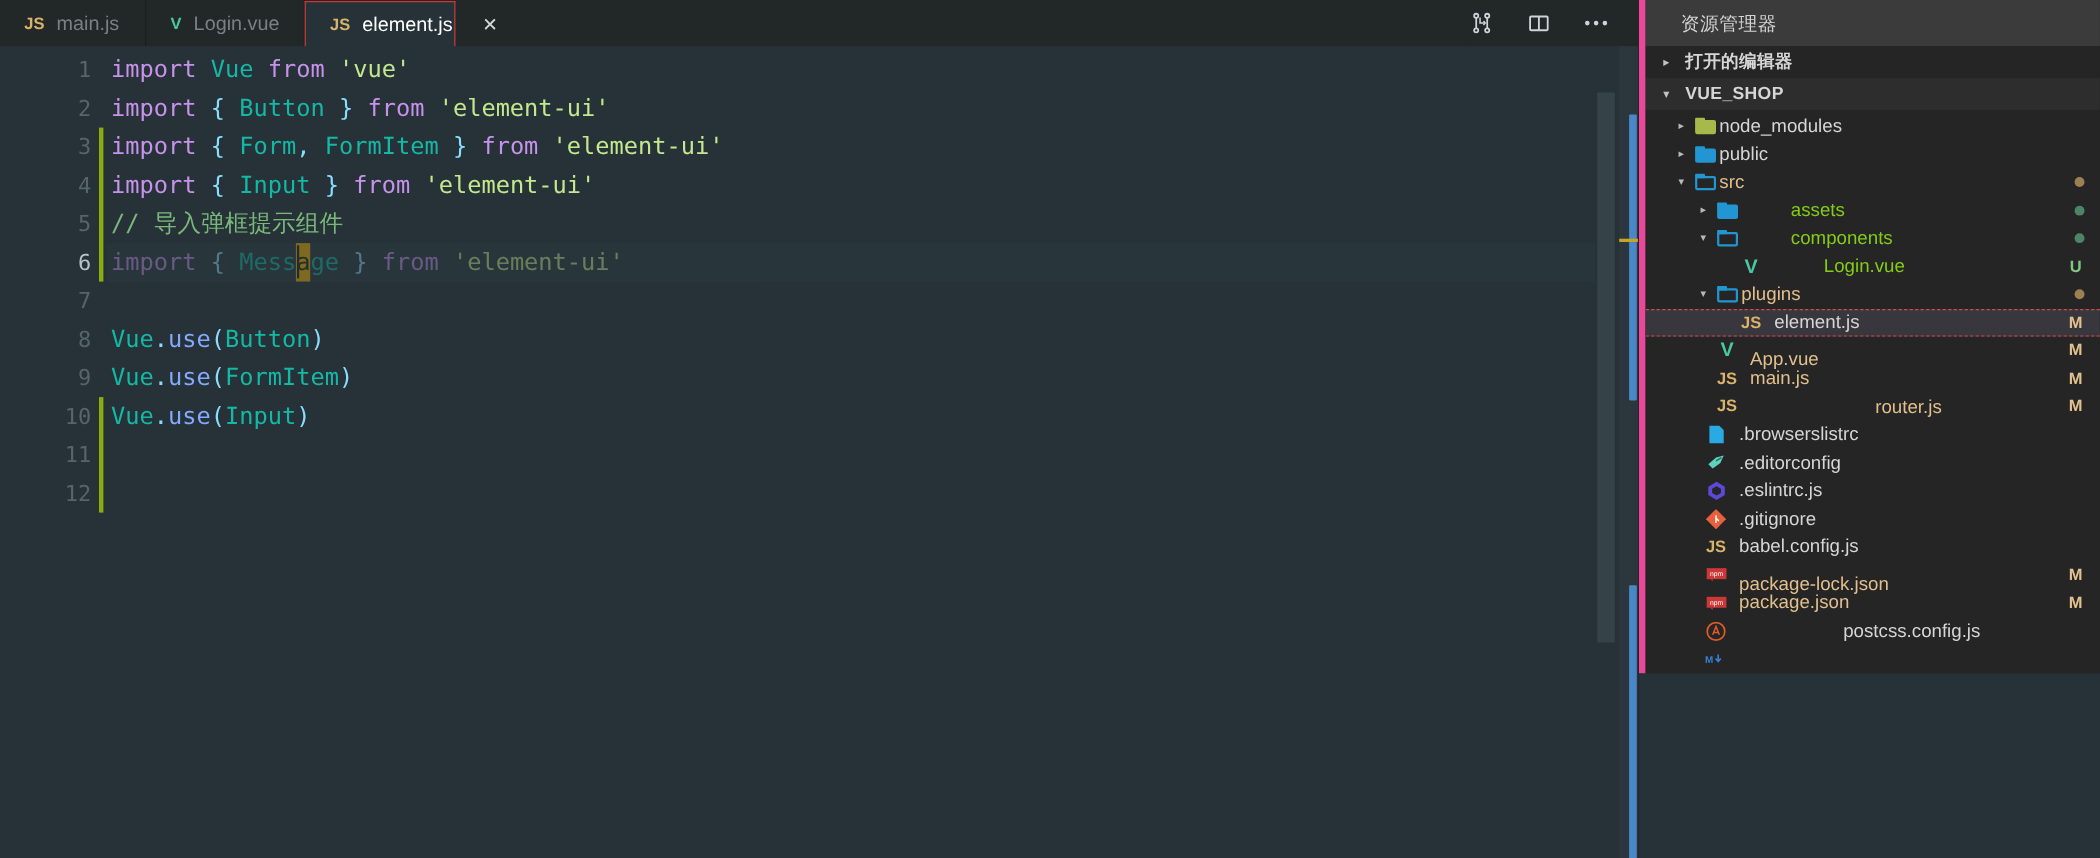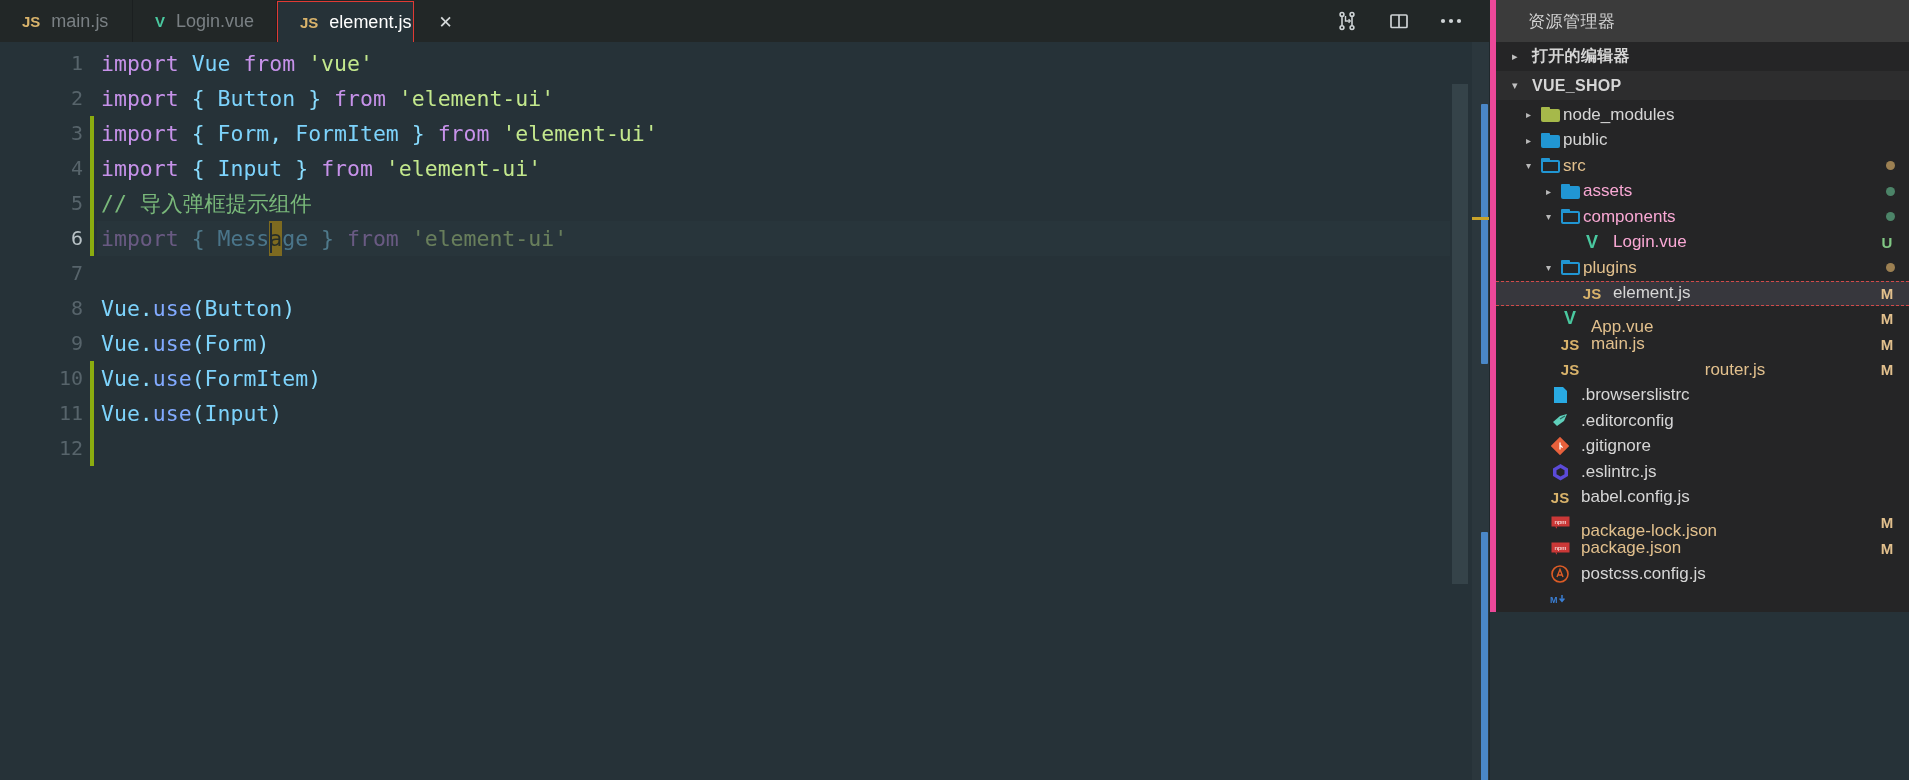--- a/index.html
+++ b/index.html
@@ -67,21 +67,21 @@
   .cline {
     height: 35px; line-height: 35px; padding-left: 4px;
     font-family: "DejaVu Sans Mono", "Liberation Mono", monospace;
     font-size: 21.5px; white-space: pre;
   }
   .cline.current { background: #2c3a41; }
   .cline.dim { opacity: 0.42; }
 
   
   .t-kw   { color: #c792ea; }        
-  .t-cls  { color: #7dd3fc; }        
+  .t-cls  { color: #14b8a6; }        
   .t-str  { color: #c3e88d; }        
   .t-punc { color: #89ddff; }        
   .t-cmt  { color: #79b87a; }        
   .t-fn   { color: #82aaff; }        
   .t-plain{ color: #bfc7d5; }
 
   
   .caret-hl {
     display: inline-block; background: #f5b700; color: #2a2a10;
     position: relative;
@@ -141,21 +141,21 @@
   }
   .row.selected {
     background: #37373d; border-top: 1.4px dashed #d04a4a; border-bottom: 1.4px dashed #d04a4a;
   }
   .row .twisty-slot { width: 17px; flex: none; text-align: center; font-size: 10px; color: #b9b9b9; }
   .row .icon-slot { width: 26px; flex: none; display: flex; align-items: center; justify-content: center; }
   .row .label { flex: 1; white-space: nowrap; overflow: hidden; }
   .row .badge { font-size: 15px; font-weight: bold; width: 16px; text-align: center; }
   .dot { width: 9px; height: 9px; border-radius: 50%; display: inline-block; }
 
-  .c-green { color: #f9a8d4; }
+  .c-green { color: #84cc16; margin-left: 45px; }
   .c-white { color: #d6d6d6; }
   .c-orange{ color: #e2c08d; }
   .c-jsicon{ color: #d9b36b; font-weight: bold; font-size: 15px; font-family: "Liberation Sans", sans-serif; }
   .c-vueicon{ color: #4ac9a0; font-weight: bold; font-size: 18px; }
 
   .fld { width: 19px; height: 15px; position: relative; }
   .fld .body { position: absolute; left: 0; top: 2px; width: 19px; height: 13px; border-radius: 2px; }
   .fld .tabp { position: absolute; left: 0; top: 0px; width: 9px; height: 4px; border-radius: 1px 1px 0 0; }
   .fld.filled .body { background: #2196d3; } .fld.filled .tabp { background: #2196d3; }
   .fld.nm .body { background: #a6b94a; } .fld.nm .tabp { background: #a6b94a; }
@@ -250,21 +250,20 @@
         <div class="cline"><span class="t-kw">import</span><span class="t-plain"> </span><span class="t-punc">{</span><span class="t-plain"> </span><span class="t-cls">Input</span><span class="t-plain"> </span><span class="t-punc">}</span><span class="t-plain"> </span><span class="t-kw">from</span><span class="t-plain"> </span><span class="t-str">'element-ui'</span></div>
 
         <div class="cline"><span class="t-cmt">// </span><span class="t-cmt">导入弹框提示组件</span></div>
 
         <div class="cline current dim"><span class="t-kw">import</span><span class="t-plain"> </span><span class="t-punc">{</span><span class="t-plain"> </span><span class="t-cls">Mess</span><span class="caret-hl">a</span><span class="t-cls">ge</span><span class="t-plain"> </span><span class="t-punc">}</span><span class="t-plain"> </span><span class="t-kw">from</span><span class="t-plain"> </span><span class="t-str">'element-ui'</span></div>
 
         <div class="cline"><span class="t-plain"> </span></div>
 
         <div class="cline"><span class="t-cls">Vue</span><span class="t-punc">.</span><span class="t-fn">use</span><span class="t-punc">(</span><span class="t-cls">Button</span><span class="t-punc">)</span></div>
 
-        <div class="cline"><span class="t-cls">Vue</span><span class="t-punc">.</span><span class="t-fn">use</span><span class="t-punc">(</span><span class="t-cls">Form</span><span class="t-punc">)</span></div>
 
         <div class="cline"><span class="t-cls">Vue</span><span class="t-punc">.</span><span class="t-fn">use</span><span class="t-punc">(</span><span class="t-cls">FormItem</span><span class="t-punc">)</span></div>
 
         <div class="cline"><span class="t-cls">Vue</span><span class="t-punc">.</span><span class="t-fn">use</span><span class="t-punc">(</span><span class="t-cls">Input</span><span class="t-punc">)</span></div>
 
         <div class="cline"><span class="t-plain"> </span></div>
       </div>
 
       <div class="minimap">
         <div class="mm-slider" style="top:0; height:500px;"></div>
@@ -417,37 +416,37 @@
               <path d="M2 10 L9 4 L16 2 L13 9 L6 14 Z" fill="#5fd0bb"></path>
               <path d="M9 7 L14 4" stroke="#2d6b63" stroke-width="1.3"></path>
             </svg>
         </span>
         <span class="label c-white" style="padding-left:8px;">.editorconfig</span>
       </div>
 
       <div class="row" style="padding-left:34px;">
         <span class="twisty-slot"></span>
         <span class="icon-slot">
+          <svg width="17" height="18" viewBox="0 0 17 18">
+              <polygon points="8.5,1 16,5.5 16,13 8.5,17.5 1,13 1,5.5" fill="#5b4ad8"></polygon>
+              <polygon points="8.5,5 12.5,7.3 12.5,11.2 8.5,13.5 4.5,11.2 4.5,7.3" fill="#252526"></polygon>
+            </svg>
+        </span>
+        <span class="label c-white" style="padding-left:8px;">.eslintrc.js</span>
+      </div>
+
+      <div class="row" style="padding-left:34px;">
+        <span class="twisty-slot"></span>
+        <span class="icon-slot">
           <svg width="18" height="18" viewBox="0 0 18 18">
               <rect x="2.5" y="2.5" width="13" height="13" transform="rotate(45 9 9)" fill="#e8613c"></rect>
               <path d="M9 5.5 v7 M9 8 l2.6 2.6" stroke="#fff" stroke-width="1.3"></path>
             </svg>
         </span>
         <span class="label c-white" style="padding-left:8px;">.gitignore</span>
-      </div>
-
-      <div class="row" style="padding-left:34px;">
-        <span class="twisty-slot"></span>
-        <span class="icon-slot">
-          <svg width="17" height="18" viewBox="0 0 17 18">
-              <polygon points="8.5,1 16,5.5 16,13 8.5,17.5 1,13 1,5.5" fill="#5b4ad8"></polygon>
-              <polygon points="8.5,5 12.5,7.3 12.5,11.2 8.5,13.5 4.5,11.2 4.5,7.3" fill="#252526"></polygon>
-            </svg>
-        </span>
-        <span class="label c-white" style="padding-left:8px;">.eslintrc.js</span>
       </div>
 
       <div class="row" style="padding-left:34px;">
         <span class="twisty-slot"></span>
         <span class="icon-slot c-jsicon">JS</span>
         <span class="label c-white" style="padding-left:8px;">babel.config.js</span>
       </div>
 
       <div class="row" style="padding-left:34px;">
         <span class="twisty-slot"></span>
@@ -468,21 +467,21 @@
           <svg width="19" height="13" viewBox="0 0 19 13">
               <rect x="0.5" y="0.5" width="18" height="10" fill="#cb3837"></rect>
               <text x="9.5" y="8" font-size="6.2" fill="#fff" text-anchor="middle" font-family="Liberation Sans, sans-serif">npm</text>
               <path d="M4 10.5 l2 2.2 l0 -2.2 z" fill="#cb3837"></path>
             </svg>
         </span>
         <span class="label c-orange" style="padding-left:8px;">package.json</span>
         <span class="badge" style="color:#e2c08d;">M</span>
       </div>
 
-      <div class="row" style="padding-left:34px;">
+      <div class="row" style="padding-left:34px;text-align:center;">
         <span class="twisty-slot"></span>
         <span class="icon-slot">
           <svg width="18" height="18" viewBox="0 0 18 18">
               <circle cx="9" cy="9" r="8" fill="none" stroke="#dd5c26" stroke-width="1.6"></circle>
               <path d="M6 12 L9 4.5 L12 12 M7 10 h4" stroke="#dd5c26" stroke-width="1.4" fill="none"></path>
             </svg>
         </span>
         <span class="label c-white" style="padding-left:8px;">postcss.config.js</span>
       </div>
 

